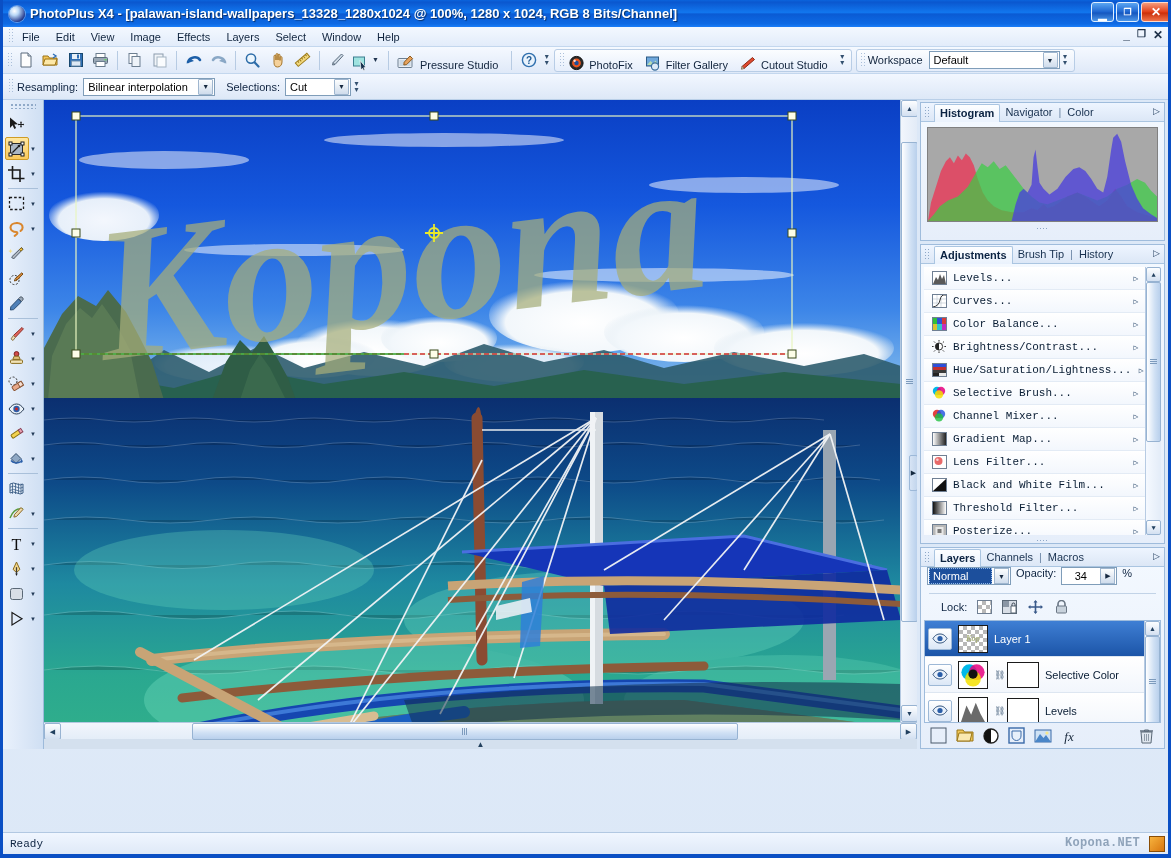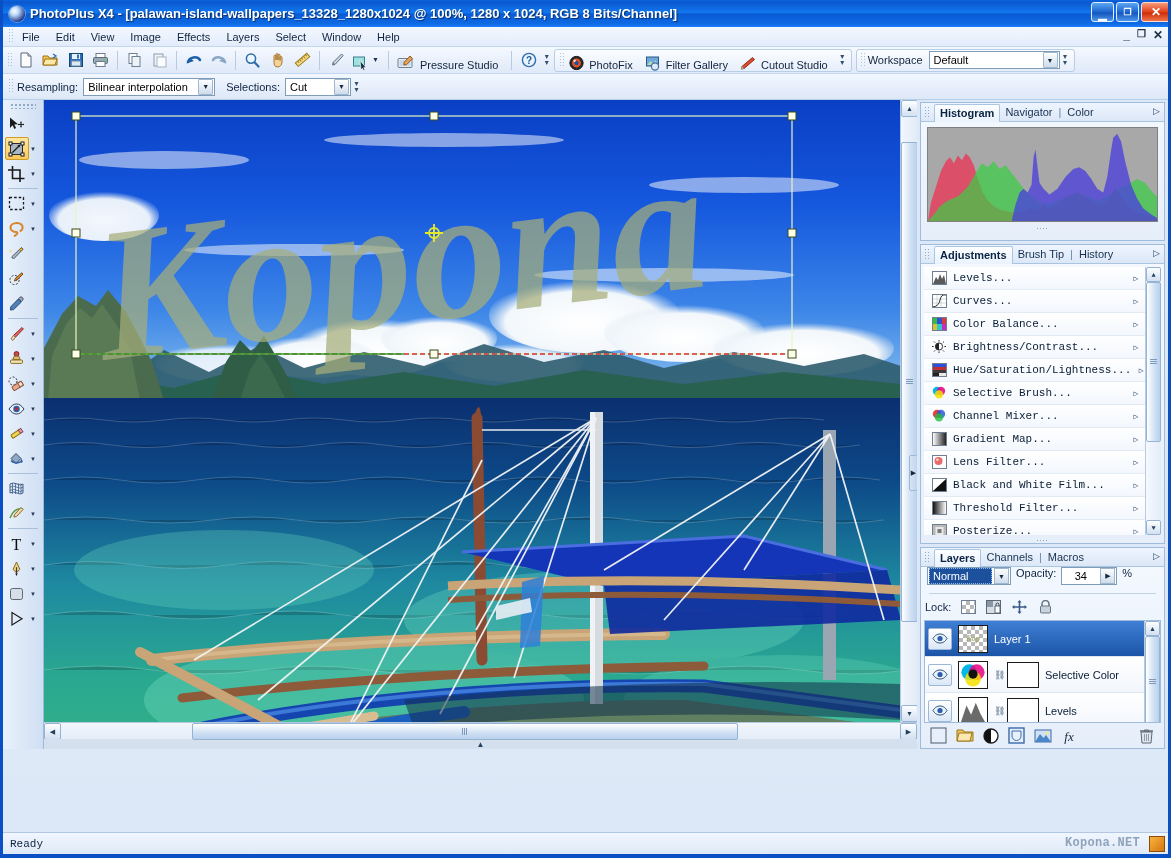--- a/index.html
+++ b/index.html
@@ -207,21 +207,21 @@
   .blend .bv{ flex:1;height:16px;margin:1px;background:#1c4f9c;color:#fff;font-size:11px;
     display:flex;align-items:center;padding-left:3px; border:1px dotted #8fb8ea;}
   .blend .barr{ width:15px;height:16px;margin:1px;display:flex;align-items:center;justify-content:center;
     background:linear-gradient(#fdfefe,#cfdcec);border:1px solid #9fb6cf;font-size:7px;color:#17293f;}
   .opac-l{ font-size:11px;color:#0d2340;}
   .spin{ width:56px;height:18px;border:1px solid #7f9db9;background:#fff;display:flex;align-items:center;}
   .spin .sv{ flex:1;text-align:center;font-size:11px;color:#000;}
   .spin .sarr{ width:15px;height:16px;margin:1px;display:flex;align-items:center;justify-content:center;
     background:linear-gradient(#fdfefe,#cfdcec);border:1px solid #9fb6cf;font-size:7px;color:#17293f;}
   .lsep{ height:1px;background:#c2d3e7;margin:2px 8px;}
-  .lockrow{ height:22px;display:flex;align-items:center;gap:9px;padding-left:4px;}
+  .lockrow{ height:22px;display:flex;align-items:center;gap:9px;padding-left:20px;}
   .lockrow .lk{ font-size:11px;color:#0d2340;margin-right:1px;}
   .lkicon{ width:17px;height:16px;display:flex;align-items:center;justify-content:center;}
 
   .layerlist{ flex:1; position:relative; background:#fff; margin:2px 3px 0 3px; border:1px solid #9fbcdc; overflow:hidden;}
   .lscroll-area{ position:absolute;inset:0;right:16px;}
   .lyr{ height:36px; display:flex; align-items:center; gap:6px; padding-left:3px;
         border-bottom:1px solid #dde6f1; background:linear-gradient(#ffffff,#f2f6fc); cursor:default;}
   .lyr.sel{ background:linear-gradient(#3f7fd4,#1c55a8); }
   .lyr.sel .lname{ color:#fff; }
   .eye{ width:24px;height:22px;border:1px solid #9db8d6;border-radius:2px;

